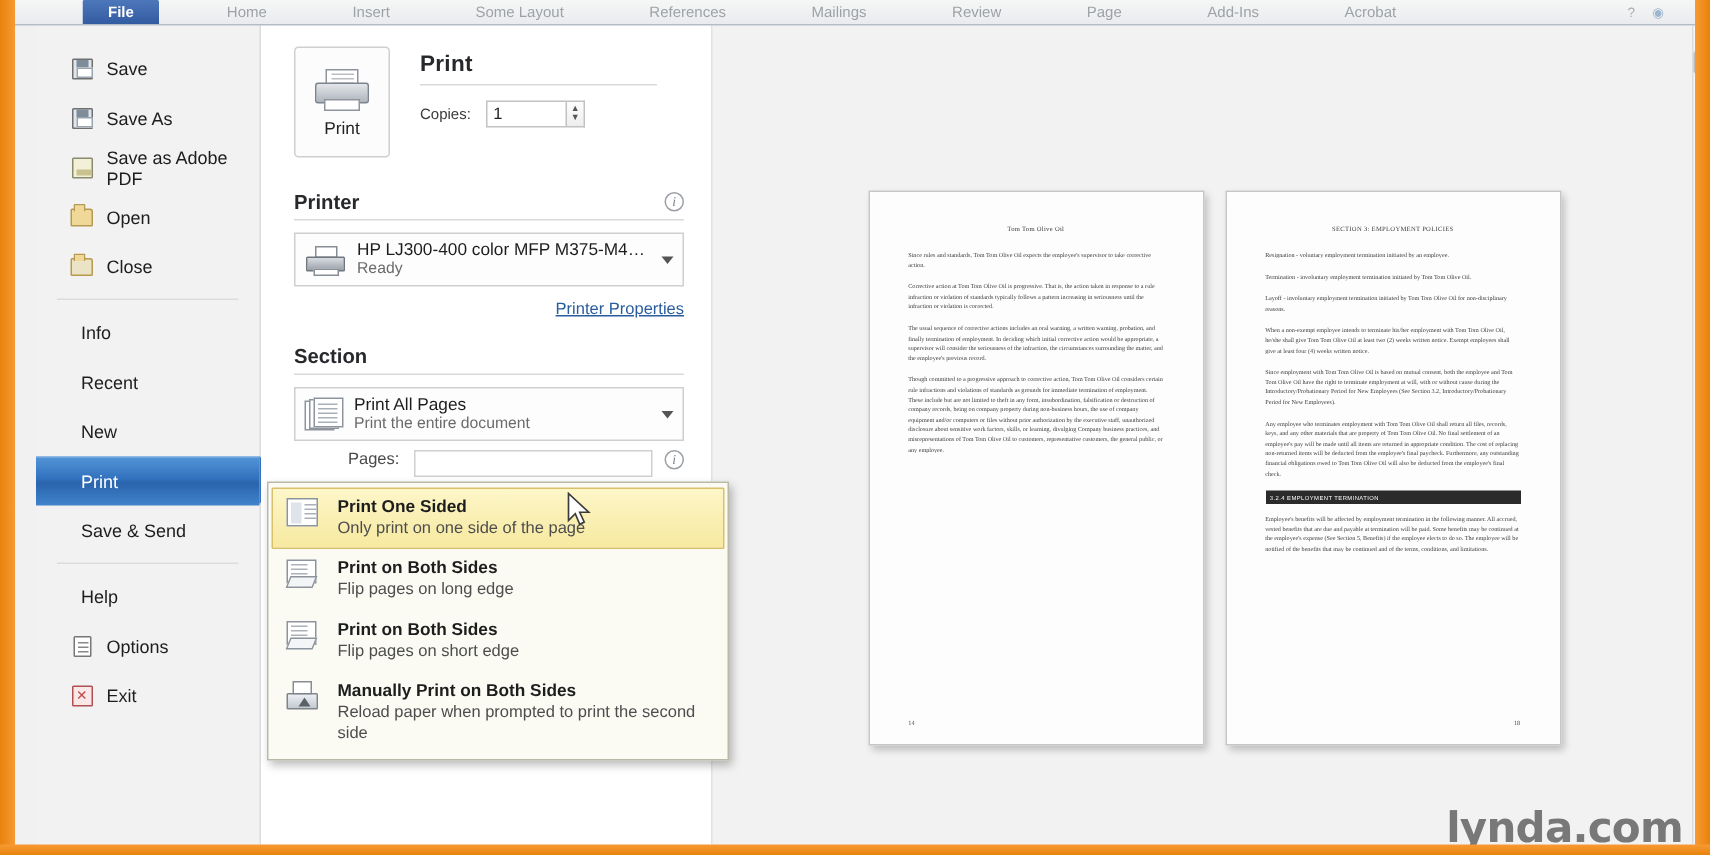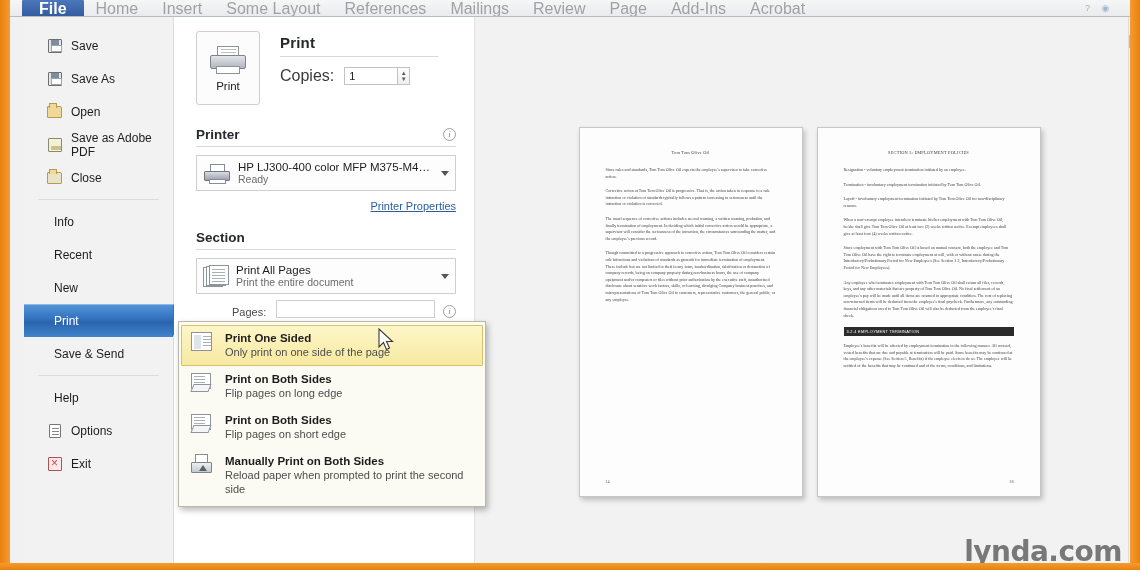--- a/index.html
+++ b/index.html
@@ -35,27 +35,28 @@
   
   .ribbon {
     position: absolute; left: 10px; top: 0; width: 1120px; height: 17px;
     background: linear-gradient(to bottom, #f6f6f6, #e9ebee);
     border-bottom: 1px solid #b6bcc4;
     z-index: 30;
     overflow: hidden;
   }
   .tabs { display: flex; align-items: flex-end; height: 17px; padding-left: 12px; }
   .tab {
-    font-size: 16px; color: #6d7378;
+    font-size: 10px; color: #6d7378;
     padding: 1px 11px 2px 11px;
     height: 17px; line-height: 16px;
     white-space: nowrap;
     border-left: 1px solid transparent;
     border-right: 1px solid transparent;
     opacity: .62;
+    margin-left: 33px;
   }
   .tab.file {
     background: linear-gradient(to bottom, #4d77bb, #31599f);
     color: #ffffff; opacity: 1;
     font-weight: bold;
     padding: 1px 16px 2px 16px;
     border-radius: 1px 1px 0 0;
   }
   .ribbon-help {
     position: absolute; right: 18px; top: 1px;
@@ -162,21 +163,21 @@
   }
   .print-btn .lbl { font-size: 11.5px; color: #222; }
 
   .print-head { padding-top: 3px; flex: 1; }
   .print-title {
     font-size: 15px; color: #26282b; font-weight: bold;
     letter-spacing: .2px;
   }
   .print-rule { height:1px; background:#d9d9d9; margin: 5px 0 10px 0; width: 158px; }
   .copies-row { display: flex; align-items: center; gap: 10px; }
-  .copies-lbl { font-size: 16px; color: #3a3a3a; }
+  .copies-lbl { font-size: 10px; color: #3a3a3a; }
   .copies-box {
     width: 54px; height: 18px;
     border: 1px solid #c2c2c2; background: #fff;
     font-size: 11px; color: #222; padding: 0 4px; line-height: 17px;
     position: relative;
   }
   .spin {
     width: 12px; height: 18px; border: 1px solid #c2c2c2; border-left: none;
     background: linear-gradient(to bottom,#fdfdfd,#eeeeee);
     display: flex; flex-direction: column; justify-content: center; align-items: center;
@@ -208,21 +209,21 @@
   .printer-mini { width: 28px; height: 22px; position: relative; flex: 0 0 28px; }
   .printer-mini .b { position:absolute;left:1px;top:9px;width:26px;height:10px;background:linear-gradient(to bottom,#d9dde2,#9aa1a9);border:1px solid #6f767e;border-radius:1px; }
   .printer-mini .p { position:absolute;left:7px;top:2px;width:15px;height:8px;background:#fff;border:1px solid #868d95; }
   .printer-mini .o { position:absolute;left:6px;top:17px;width:17px;height:5px;background:#fff;border:1px solid #868d95; }
 
   .link-row { text-align: right; margin: 5px 0 16px 0; }
   .link {
     font-size: 11px; color: #2a5d9e; text-decoration: underline; cursor: default;
   }
 
-  .pages-row { display: flex; align-items: flex-end; gap: 8px; margin: 6px 0 9px 0; padding-left: 36px; }
+  .pages-row { display: flex; align-items: flex-start; gap: 8px; margin: 6px 0 9px 0; padding-left: 36px; }
   .pages-lbl { font-size: 11px; color: #4a4a4a; width: 36px; }
   .pages-input {
     flex: 1; height: 18px; border: 1px solid #cfcfcf; background: #fff;
     font-size: 11px; padding: 0 4px; color: #222;
   }
 
   
   .combo.open {
     background: linear-gradient(to bottom,#fdf4c0,#f7e79a);
     border: 1px solid #d9c06a;
@@ -406,29 +407,29 @@
           <span>Save</span>
         </div>
         <div class="nav-item">
           <span class="ico">
             <span class="ic-disk"></span>
           </span>
           <span>Save As</span>
         </div>
         <div class="nav-item">
           <span class="ico">
+            <span class="ic-pdf"></span>
+          </span>
+          <span>Save as Adobe PDF</span>
+        </div>
+        <div class="nav-item">
+          <span class="ico">
             <span class="ic-folder"></span>
           </span>
           <span>Open</span>
-        </div>
-        <div class="nav-item">
-          <span class="ico">
-            <span class="ic-pdf"></span>
-          </span>
-          <span>Save as Adobe PDF</span>
         </div>
         <div class="nav-item">
           <span class="ico">
             <span class="ic-folder close"></span>
           </span>
           <span>Close</span>
         </div>
         <div class="nav-sep"></div>
         <div class="nav-item plain">
           <span>Info</span>

